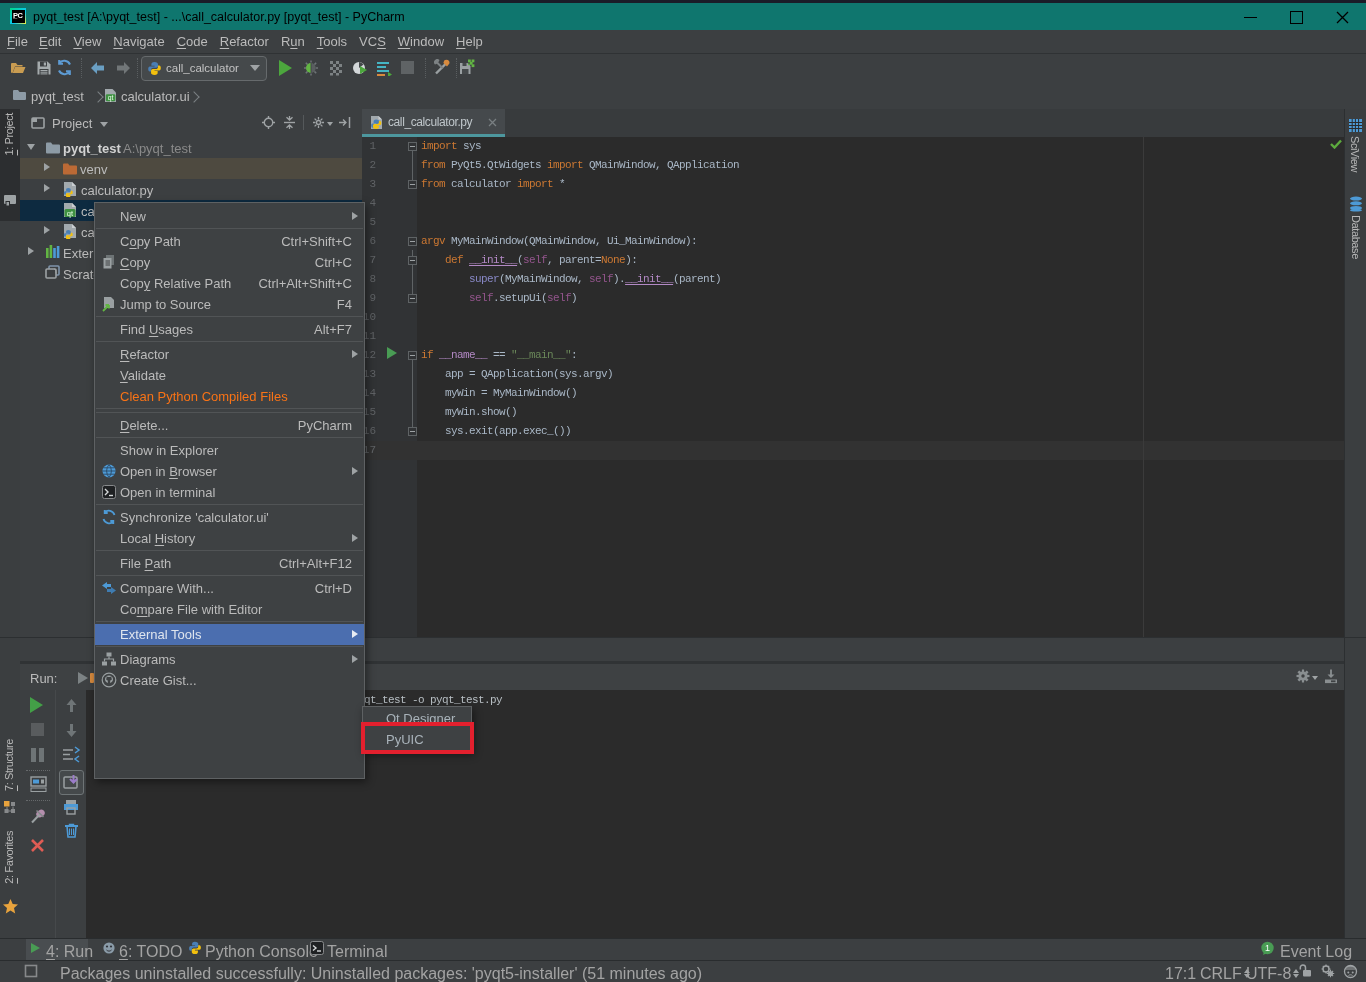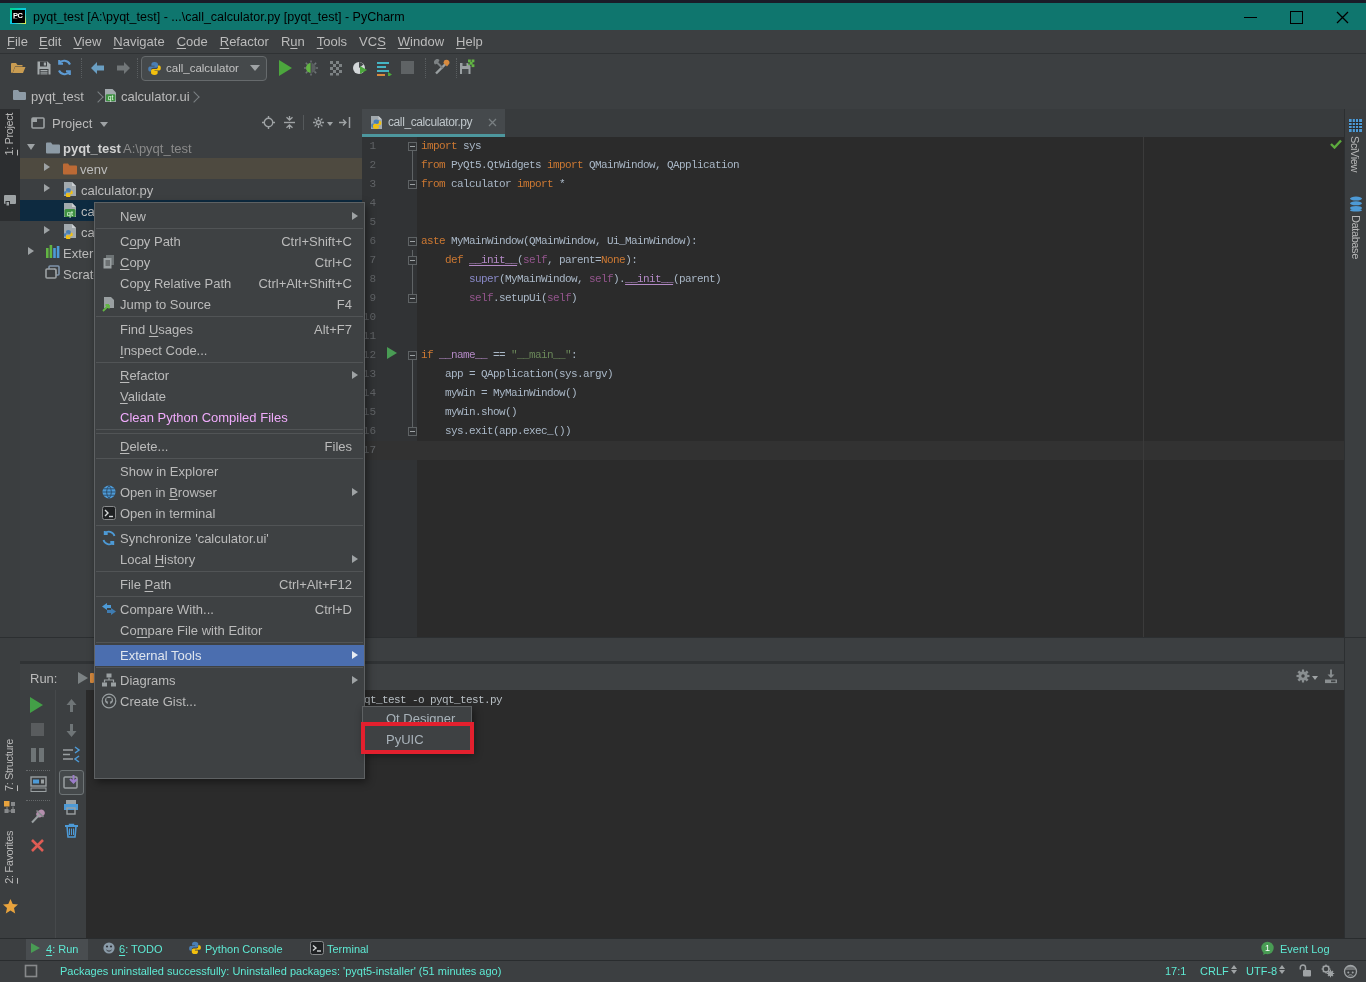--- a/index.html
+++ b/index.html
@@ -1,29 +1,29 @@
 <!DOCTYPE html>
 <html><head><meta charset="utf-8"><style>
 html,body{margin:0;padding:0}
 body{width:1366px;height:982px;background:#3c3f41;font-family:"Liberation Sans",sans-serif;overflow:hidden;position:relative}
 .a{position:absolute}
 .t13{font-size:13px;color:#bbbbbb;white-space:pre}
-.t12{font-size:11px;color:#5eead4;white-space:pre}
+.t12{font-size:16px;color:#a3a3a3;white-space:pre}
 .mono{font-family:"Liberation Mono",monospace;font-size:11px;letter-spacing:-.6px;white-space:pre;color:#a9b7c6}
 .k{color:#cc7832}.s{color:#6a8759}.sf{color:#94558d}.mg{color:#b389c5}.su{color:#8888c6}
 svg{display:block}
 .vtl{writing-mode:vertical-rl;transform:rotate(180deg);font-size:11px;letter-spacing:-.4px;color:#b8b8b8;white-space:pre}
 .vtr{writing-mode:vertical-rl;font-size:11px;letter-spacing:-.4px;color:#b8b8b8;white-space:pre}
 .mi{position:relative;height:21px;line-height:21px;font-size:13px;color:#bbbbbb;padding-left:25px;white-space:pre}
 .mi .sc{position:absolute;right:12px;top:0;color:#bbbbbb}
 .mi .ic{position:absolute;left:6px;top:2px}
 .sar{position:absolute;right:6px;top:6px;width:0;height:0;border-left:6px solid #9fa3a5;border-top:4.5px solid transparent;border-bottom:4.5px solid transparent}
 .ms{height:4px;position:relative}
 .ms:after{content:"";position:absolute;left:1px;right:1px;top:1px;border-top:1px solid #515456}
-.dis{color:#f0abfc}
+.dis{color:#f97316}
 u{text-decoration-thickness:1px;text-underline-offset:2px}
 .crumbsep{display:inline-block;width:7px;height:7px;border-top:1px solid #7b8084;border-right:1px solid #7b8084;transform:rotate(45deg);margin:0 6px 1px 6px;vertical-align:middle}
 .updn{display:inline-block;vertical-align:1px;margin-left:2px}
 .updn i{display:block;width:0;height:0;border-left:3px solid transparent;border-right:3px solid transparent}
 .updn .u1{border-bottom:4px solid #9fa3a5;margin-bottom:1px}
 .updn .d1{border-top:4px solid #9fa3a5}
 </style></head>
 <body>
 
 <div class="a" style="left:0;top:0;width:1366px;height:3px;background:#1a1c28"></div>
@@ -206,21 +206,21 @@
 <div class="a" style="left:412px;top:360px;width:1px;height:68px;background:#5f6365"></div>
 <div class="a mono" style="left:352px;top:137px;width:24px;height:19px;line-height:19px;text-align:right;color:#606366;letter-spacing:0">1</div>
 <div class="a mono" style="left:421px;top:137px;height:19px;line-height:19px"><span class="k">import</span> sys</div>
 <div class="a mono" style="left:352px;top:156px;width:24px;height:19px;line-height:19px;text-align:right;color:#606366;letter-spacing:0">2</div>
 <div class="a mono" style="left:421px;top:156px;height:19px;line-height:19px"><span class="k">from</span> PyQt5.QtWidgets <span class="k">import</span> QMainWindow, QApplication</div>
 <div class="a mono" style="left:352px;top:175px;width:24px;height:19px;line-height:19px;text-align:right;color:#606366;letter-spacing:0">3</div>
 <div class="a mono" style="left:421px;top:175px;height:19px;line-height:19px"><span class="k">from</span> calculator <span class="k">import</span> *</div>
 <div class="a mono" style="left:352px;top:194px;width:24px;height:19px;line-height:19px;text-align:right;color:#606366;letter-spacing:0">4</div>
 <div class="a mono" style="left:352px;top:213px;width:24px;height:19px;line-height:19px;text-align:right;color:#606366;letter-spacing:0">5</div>
 <div class="a mono" style="left:352px;top:232px;width:24px;height:19px;line-height:19px;text-align:right;color:#606366;letter-spacing:0">6</div>
-<div class="a mono" style="left:421px;top:232px;height:19px;line-height:19px"><span class="k">aste</span> MyMainWindow(QMainWindow, Ui_MainWindow):</div>
+<div class="a mono" style="left:421px;top:232px;height:19px;line-height:19px"><span class="k">argv</span> MyMainWindow(QMainWindow, Ui_MainWindow):</div>
 <div class="a mono" style="left:352px;top:251px;width:24px;height:19px;line-height:19px;text-align:right;color:#606366;letter-spacing:0">7</div>
 <div class="a mono" style="left:421px;top:251px;height:19px;line-height:19px">    <span class="k">def</span> <span class="mg" style="text-decoration:underline;text-underline-offset:2px">__init__</span>(<span class="sf">self</span>, parent=<span class="k">None</span>):</div>
 <div class="a mono" style="left:352px;top:270px;width:24px;height:19px;line-height:19px;text-align:right;color:#606366;letter-spacing:0">8</div>
 <div class="a mono" style="left:421px;top:270px;height:19px;line-height:19px">        <span class="su">super</span>(MyMainWindow, <span class="sf">self</span>).<span class="mg" style="text-decoration:underline;text-underline-offset:2px">__init__</span>(parent)</div>
 <div class="a mono" style="left:352px;top:289px;width:24px;height:19px;line-height:19px;text-align:right;color:#606366;letter-spacing:0">9</div>
 <div class="a mono" style="left:421px;top:289px;height:19px;line-height:19px">        <span class="sf">self</span>.setupUi(<span class="sf">self</span>)</div>
 <div class="a mono" style="left:352px;top:308px;width:24px;height:19px;line-height:19px;text-align:right;color:#606366;letter-spacing:0">10</div>
 <div class="a mono" style="left:352px;top:327px;width:24px;height:19px;line-height:19px;text-align:right;color:#606366;letter-spacing:0">11</div>
 <div class="a mono" style="left:352px;top:346px;width:24px;height:19px;line-height:19px;text-align:right;color:#606366;letter-spacing:0">12</div>
 <div class="a mono" style="left:421px;top:346px;height:19px;line-height:19px"><span class="k">if</span> <span class="mg">__name__</span> == <span class="s">"__main__"</span>:</div>
@@ -502,28 +502,27 @@
         <rect x="2.5" y="4" width="8" height="10.5" fill="#9aa0a2"></rect>
         <path d="M4.5 7 H9 M4.5 9 H9 M4.5 11 H9" stroke="#3e4143"></path>
       </svg><u>C</u>opy<span class="sc">Ctrl+C</span></div>
 <div class="mi">Cop<u>y</u> Relative Path<span class="sc">Ctrl+Alt+Shift+C</span></div>
 <div class="mi"><svg class="ic" width="16" height="16">
         <path d="M3 1 h7 l3 3 v8 h-10 Z" fill="#9aa0a2"></path>
         <path d="M2 15 L8 9 M8 9 H4.5 M8 9 V12.5" stroke="#62b543" stroke-width="1.8" fill="none"></path>
       </svg>Jump to Source<span class="sc">F4</span></div>
 <div class="ms"></div>
 <div class="mi">Find <u>U</u>sages<span class="sc">Alt+F7</span></div>
-<div class="mi"><u>I</u>nspect Code...</div>
 <div class="ms"></div>
 <div class="mi"><u>R</u>efactor<span class="sar"></span></div>
 <div class="mi"><u>V</u>alidate</div>
 <div class="mi dis">Clean Python Compiled Files</div>
 <div class="ms"></div>
 <div class="ms"></div>
-<div class="mi"><u>D</u>elete...<span class="sc">Files</span></div>
+<div class="mi"><u>D</u>elete...<span class="sc">PyCharm</span></div>
 <div class="ms"></div>
 <div class="mi">Show in Explorer</div>
 <div class="mi"><svg class="ic" width="16" height="16">
         <circle cx="8" cy="8" r="6.5" fill="#4d9ad6"></circle>
         <path d="M8 1.5 a10 10 0 0 0 0 13 a10 10 0 0 0 0-13 M1.5 8 H14.5 M2.5 4.8 H13.5 M2.5 11.2 H13.5" stroke="#2b4a66" fill="none" stroke-width=".9"></path>
       </svg>Open in <u>B</u>rowser<span class="sar"></span></div>
 <div class="mi"><svg class="ic" width="16" height="16">
         <rect x="1.5" y="1.5" width="13" height="13" rx="2" fill="#1f2123" stroke="#87898b"></rect>
         <path d="M4 5 L7 8 L4 11" stroke="#d6d9da" stroke-width="1.4" fill="none"></path>
         <path d="M8 11.5 H12" stroke="#d6d9da" stroke-width="1.4"></path>

